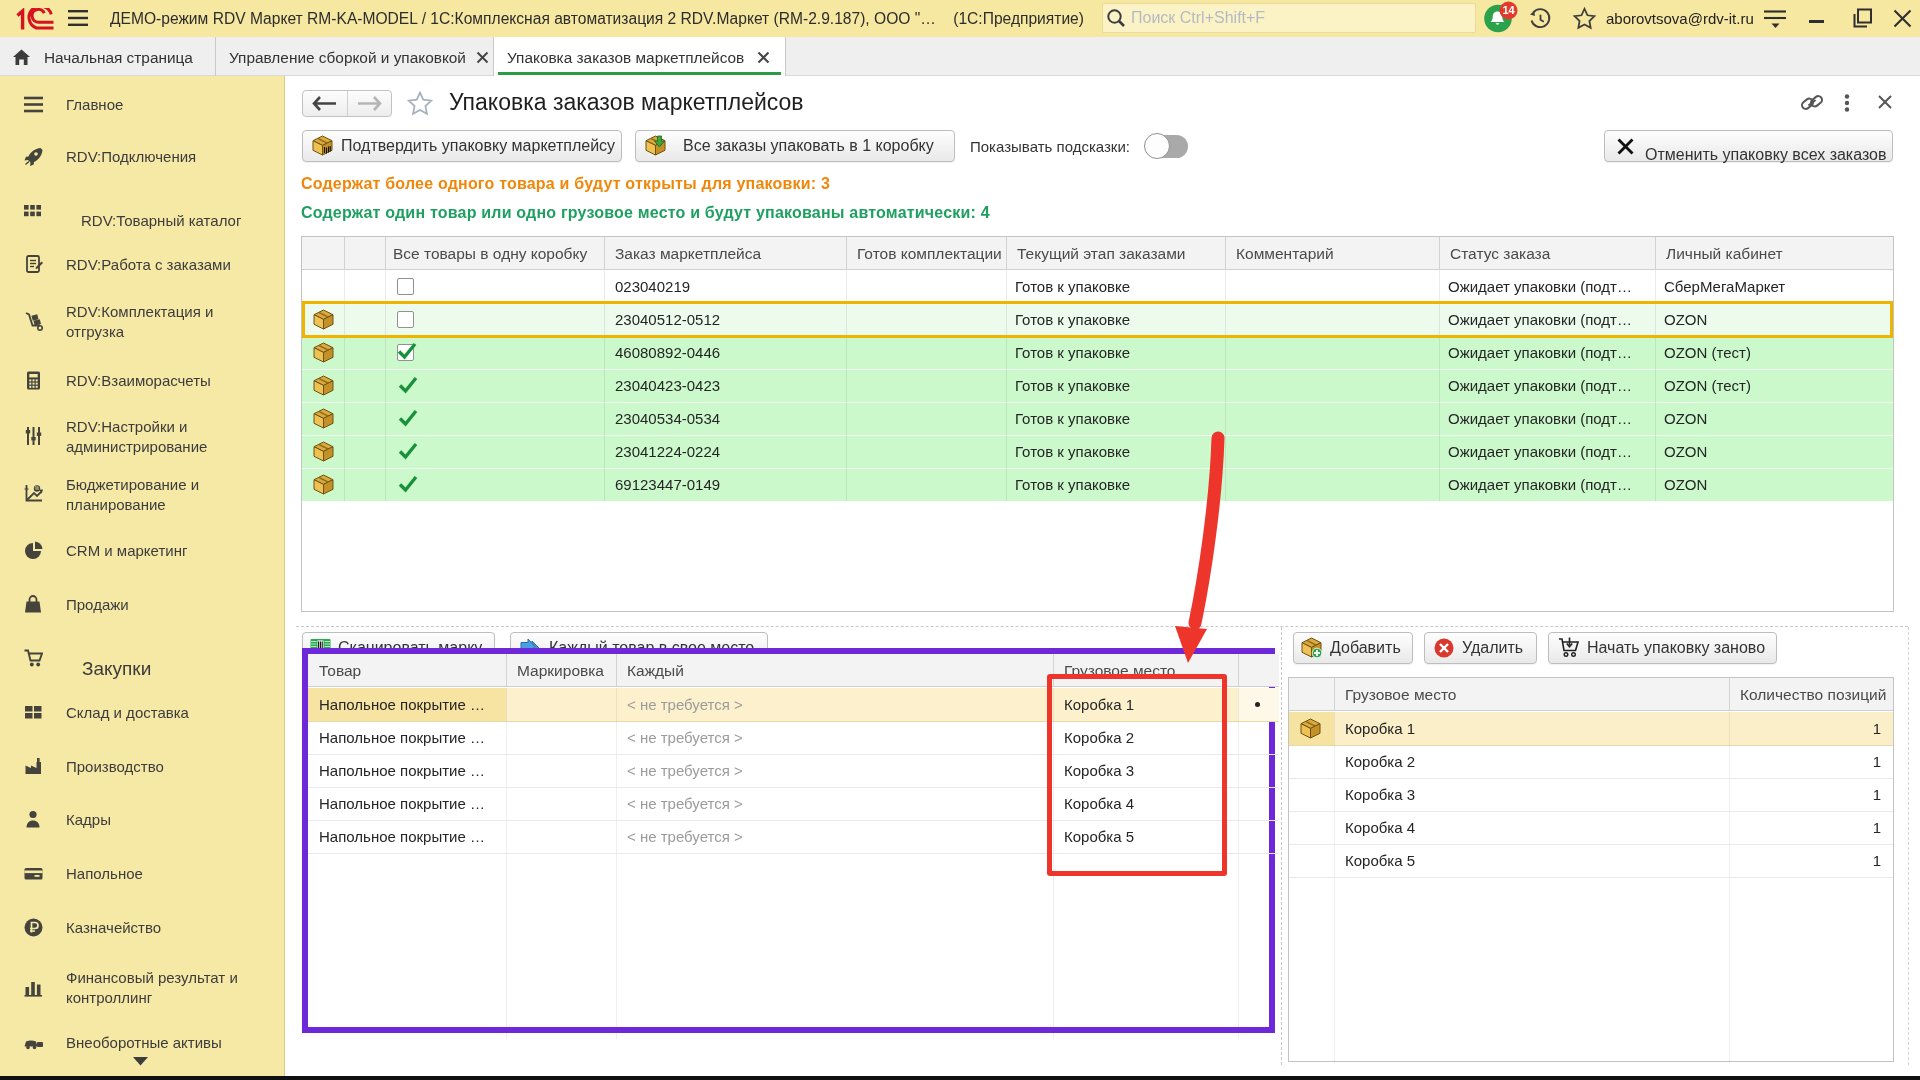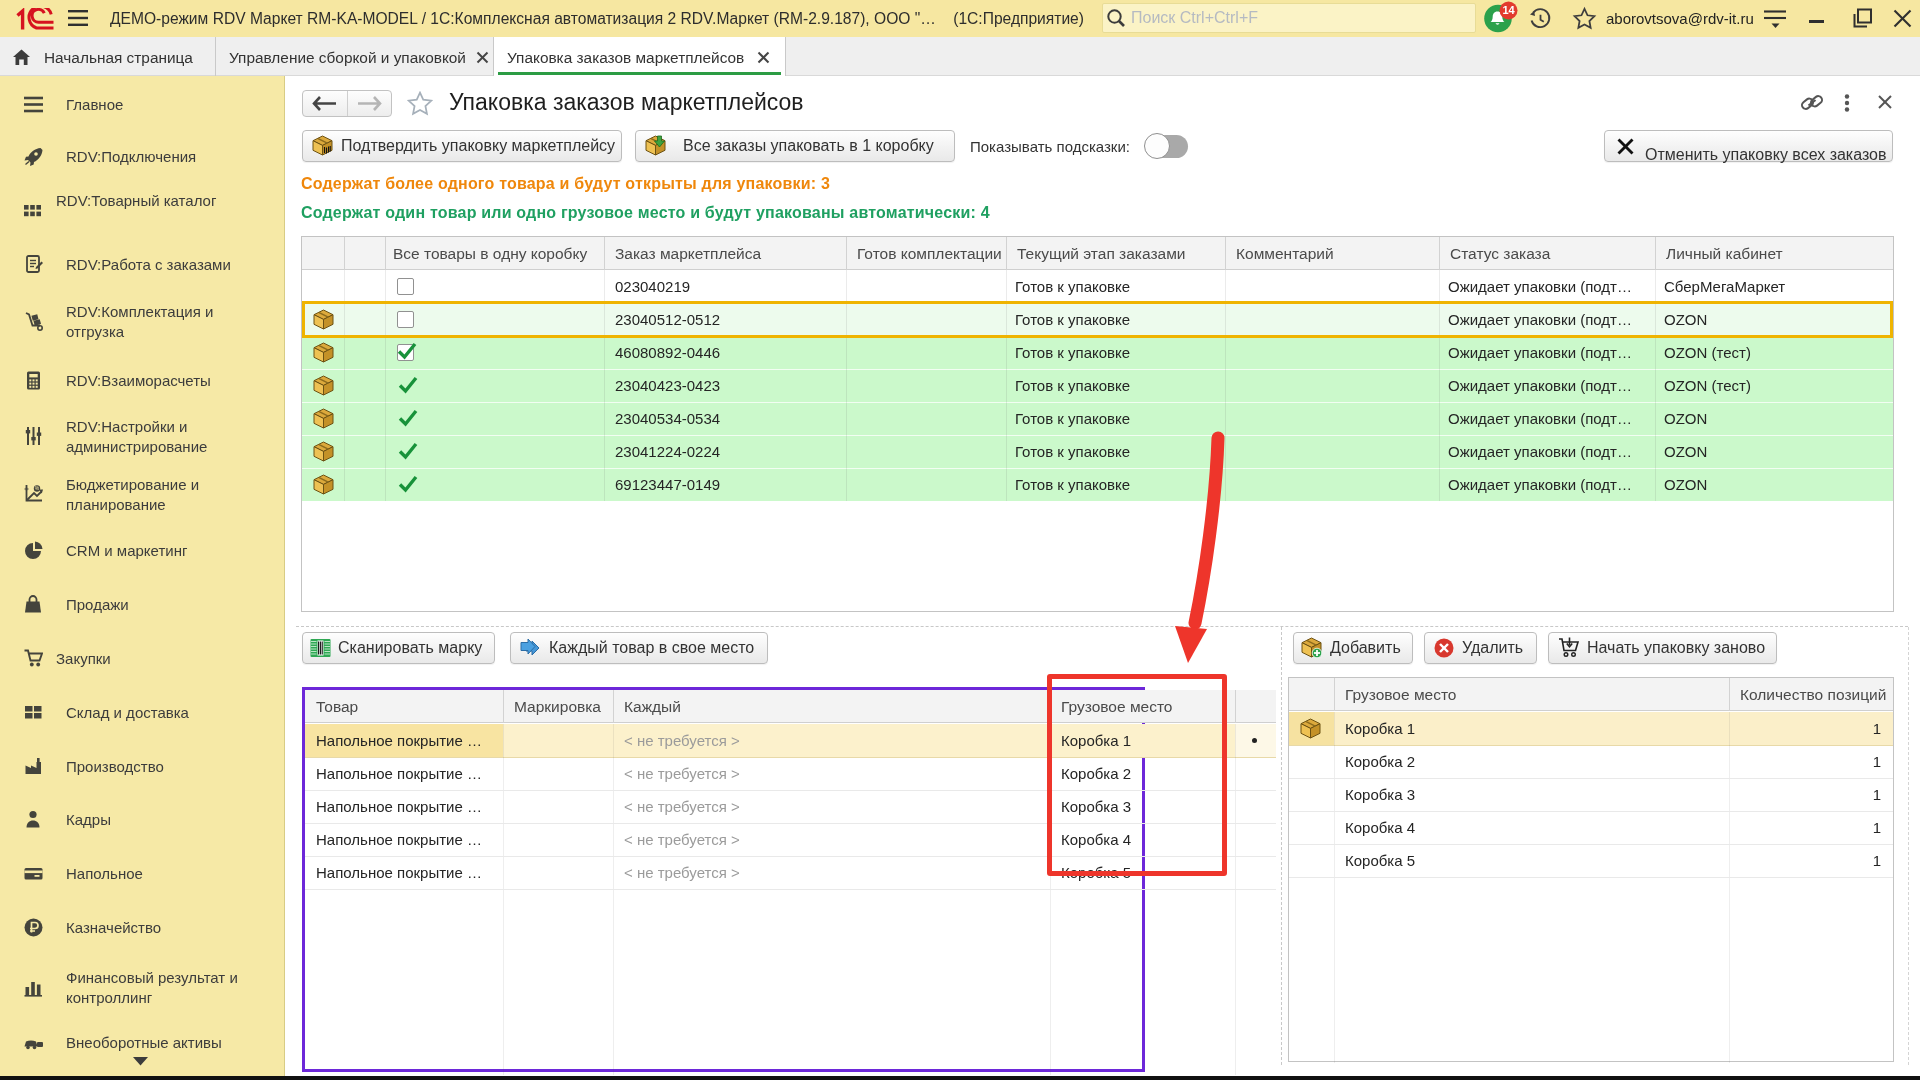--- a/index.html
+++ b/index.html
@@ -27,21 +27,21 @@
       <path d="M0 15.8 H20"></path>
     </g>
 </svg>
 <div class="ab" style="left:110px;top:10px;font-size:15.6px;color:#2d2d2d;white-space:nowrap">ДЕМО-режим RDV Маркет RM-KA-MODEL / 1С:Комплексная автоматизация 2 RDV.Маркет (RM-2.9.187), ООО "…&nbsp;&nbsp;&nbsp;&nbsp;(1С:Предприятие)</div>
 
 <div class="ab" style="left:1102px;top:3px;width:374px;height:30px;background:#fbf3c6;border:1px solid #e8dc96;border-radius:2px"></div>
 <svg class="ab" style="left:1106px;top:8px" width="20" height="20" viewBox="0 0 20 20">
  <circle cx="8.5" cy="8.5" r="6.2" fill="none" stroke="#3c3c3c" stroke-width="2"></circle>
  <path d="M13 13 L18 18" stroke="#3c3c3c" stroke-width="2.6"></path>
 </svg>
-<div class="ab" style="left:1131px;top:9px;font-size:16px;color:#b5bac2">Поиск Ctrl+Ctrl+F</div>
+<div class="ab" style="left:1131px;top:9px;font-size:16px;color:#b5bac2">Поиск Ctrl+Shift+F</div>
 
 <circle class="ab"></circle>
 <svg class="ab" style="left:1484px;top:4px" width="29" height="29" viewBox="0 0 29 29">
  <circle cx="14" cy="14.5" r="13.8" fill="#2ba14b"></circle>
  <path d="M13.5 7.5 c-3.3 0 -4.8 2.6 -4.8 5.2 c0 3.1 -1.3 4.6 -2.2 5.4 h14 c-0.9 -.8 -2.2 -2.3 -2.2 -5.4 c0 -2.6 -1.5 -5.2 -4.8 -5.2z" fill="#fff"></path>
  <path d="M11.5 19.3 a2.1 2.1 0 0 0 4 0z" fill="#fff"></path>
 </svg>
 <svg class="ab" style="left:1499px;top:1px" width="19" height="19" viewBox="0 0 19 19">
  <circle cx="9.5" cy="9.5" r="9" fill="#e23b2e"></circle>
  <text x="9.5" y="13.4" font-size="11" font-weight="bold" fill="#fff" text-anchor="middle" font-family="Liberation Sans">14</text>
@@ -124,21 +124,21 @@
 <svg class="ab" style="left:24px;top:201px" width="19" height="19" viewBox="0 0 19 19">
     <g fill="#44443c">
       <rect x="0" y="4" width="4.6" height="4.6"></rect>
       <rect x="6.2" y="4" width="4.6" height="4.6"></rect>
       <rect x="12.4" y="4" width="4.6" height="4.6"></rect>
       <rect x="0" y="10.6" width="4.6" height="4.6"></rect>
       <rect x="6.2" y="10.6" width="4.6" height="4.6"></rect>
       <rect x="12.4" y="10.6" width="4.6" height="4.6"></rect>
     </g>
   </svg>
-<div class="ab" style="left:56px;top:201px;width:185px;font-size:15px;line-height:20px;color:#3c3c3c;transform:translateY(-50%);top:211px;display:flex;align-items:flex-start;height:40px">
+<div class="ab" style="left:81px;top:201px;width:185px;font-size:15px;line-height:20px;color:#3c3c3c;transform:translateY(-50%);top:211px;display:flex;align-items:flex-end;height:40px">
     <span style="display:block">RDV:Товарный каталог</span>
   </div>
 <svg class="ab" style="left:24px;top:255px" width="19" height="19" viewBox="0 0 19 19">
     <rect x="3" y="1" width="12" height="16" rx="1.5" fill="none" stroke="#44443c" stroke-width="1.8"></rect>
     <g stroke="#44443c" stroke-width="1.4">
       <path d="M6 5.5 H12"></path>
       <path d="M6 8.5 H12"></path>
       <path d="M6 11.5 H10"></path>
     </g>
     <path d="M12 12 L17.5 6.5 L19 8 L13.5 13.5 L11.5 14 Z" fill="#44443c"></path>
@@ -215,21 +215,21 @@
     <path d="M5.5 8.5 V4.5 a3.5 3.5 0 0 1 7 0 V8.5" fill="none" stroke="#44443c" stroke-width="1.8"></path>
   </svg>
 <div class="ab" style="left:66px;top:595px;width:185px;font-size:15px;line-height:20px;color:#3c3c3c;transform:translateY(-50%);top:605px;display:flex;align-items:center;height:40px">
     <span style="display:block">Продажи</span>
   </div>
 <svg class="ab" style="left:24px;top:649px" width="19" height="19" viewBox="0 0 19 19">
     <path d="M0.5 1.5 H4 L6.5 11.5 H15.5 L18 4.5 H5" fill="none" stroke="#44443c" stroke-width="1.9"></path>
     <circle cx="7.8" cy="15.5" r="1.9" fill="#44443c"></circle>
     <circle cx="14.2" cy="15.5" r="1.9" fill="#44443c"></circle>
   </svg>
-<div class="ab" style="left:56px;top:649px;width:185px;font-size:15px;line-height:20px;color:#3c3c3c;transform:translateY(-50%);top:659px;display:flex;align-items:center;height:40px">
+<div class="ab" style="left:82px;top:649px;width:185px;font-size:19px;line-height:20px;color:#3c3c3c;transform:translateY(-50%);top:659px;display:flex;align-items:flex-end;height:40px">
     <span style="display:block">Закупки</span>
   </div>
 <svg class="ab" style="left:24px;top:703px" width="19" height="19" viewBox="0 0 19 19">
     <g fill="#44443c">
       <rect x="1" y="3" width="7.5" height="5.5"></rect>
       <rect x="10" y="3" width="7.5" height="5.5"></rect>
       <rect x="1" y="10" width="7.5" height="5.5"></rect>
       <rect x="10" y="10" width="7.5" height="5.5"></rect>
     </g>
   </svg>
@@ -492,21 +492,21 @@
       <path d="M12.2 3.5 V16.5"></path>
     </g>
   </svg>
 <div class="ab" style="left:338px;top:633px;height:30px;line-height:30px;font-size:16px;color:#333">Сканировать марку</div>
 <div class="btn" style="left:510px;top:632px;width:258px"></div>
 <svg class="ab" style="left:520px;top:637px" width="24" height="22" viewBox="0 0 24 22">
     <path d="M10 11 L17 4 V8 L23 8 V14 L17 14 V18 Z" fill="#4597d8" stroke="#2a6da6" stroke-width="1" transform="rotate(180 14.5 11) translate(0,0)"></path>
     <path d="M1 5.5 H8 V2 L15 9.5 L8 17 V13.5 H1 Z" fill="#4aa0e0" stroke="#2a6da6" stroke-width="1"></path>
   </svg>
 <div class="ab" style="left:549px;top:633px;height:30px;line-height:30px;font-size:16px;color:#333">Каждый товар в свое место</div>
-<div class="ab" style="left:302px;top:687px;width:843px;height:385px;border:3px solid #6d28d9;background:#fff">
+<div class="ab" style="left:302px;top:648px;width:973px;height:385px;border:6px solid #6d28d9;background:#fff">
 <div class="ab" style="left:0;top:0;width:971px;height:33px;background:#f3f3f3;border-bottom:1px solid #cfcfcf"></div>
 <div class="ab" style="left:198px;top:0;width:1px;height:33px;background:#d2d2d2"></div>
 <div class="ab" style="left:308px;top:0;width:1px;height:33px;background:#d2d2d2"></div>
 <div class="ab" style="left:745px;top:0;width:1px;height:33px;background:#d2d2d2"></div>
 <div class="ab" style="left:930px;top:0;width:1px;height:33px;background:#d2d2d2"></div>
 <div class="hdrtxt" style="left:11px">Товар</div>
 <div class="hdrtxt" style="left:209px">Маркировка</div>
 <div class="hdrtxt" style="left:319px">Каждый</div>
 <div class="hdrtxt" style="left:756px">Грузовое место</div>
 <div class="ab" style="left:0;top:34px;width:971px;height:33px;background:#fcf1cc"></div>

